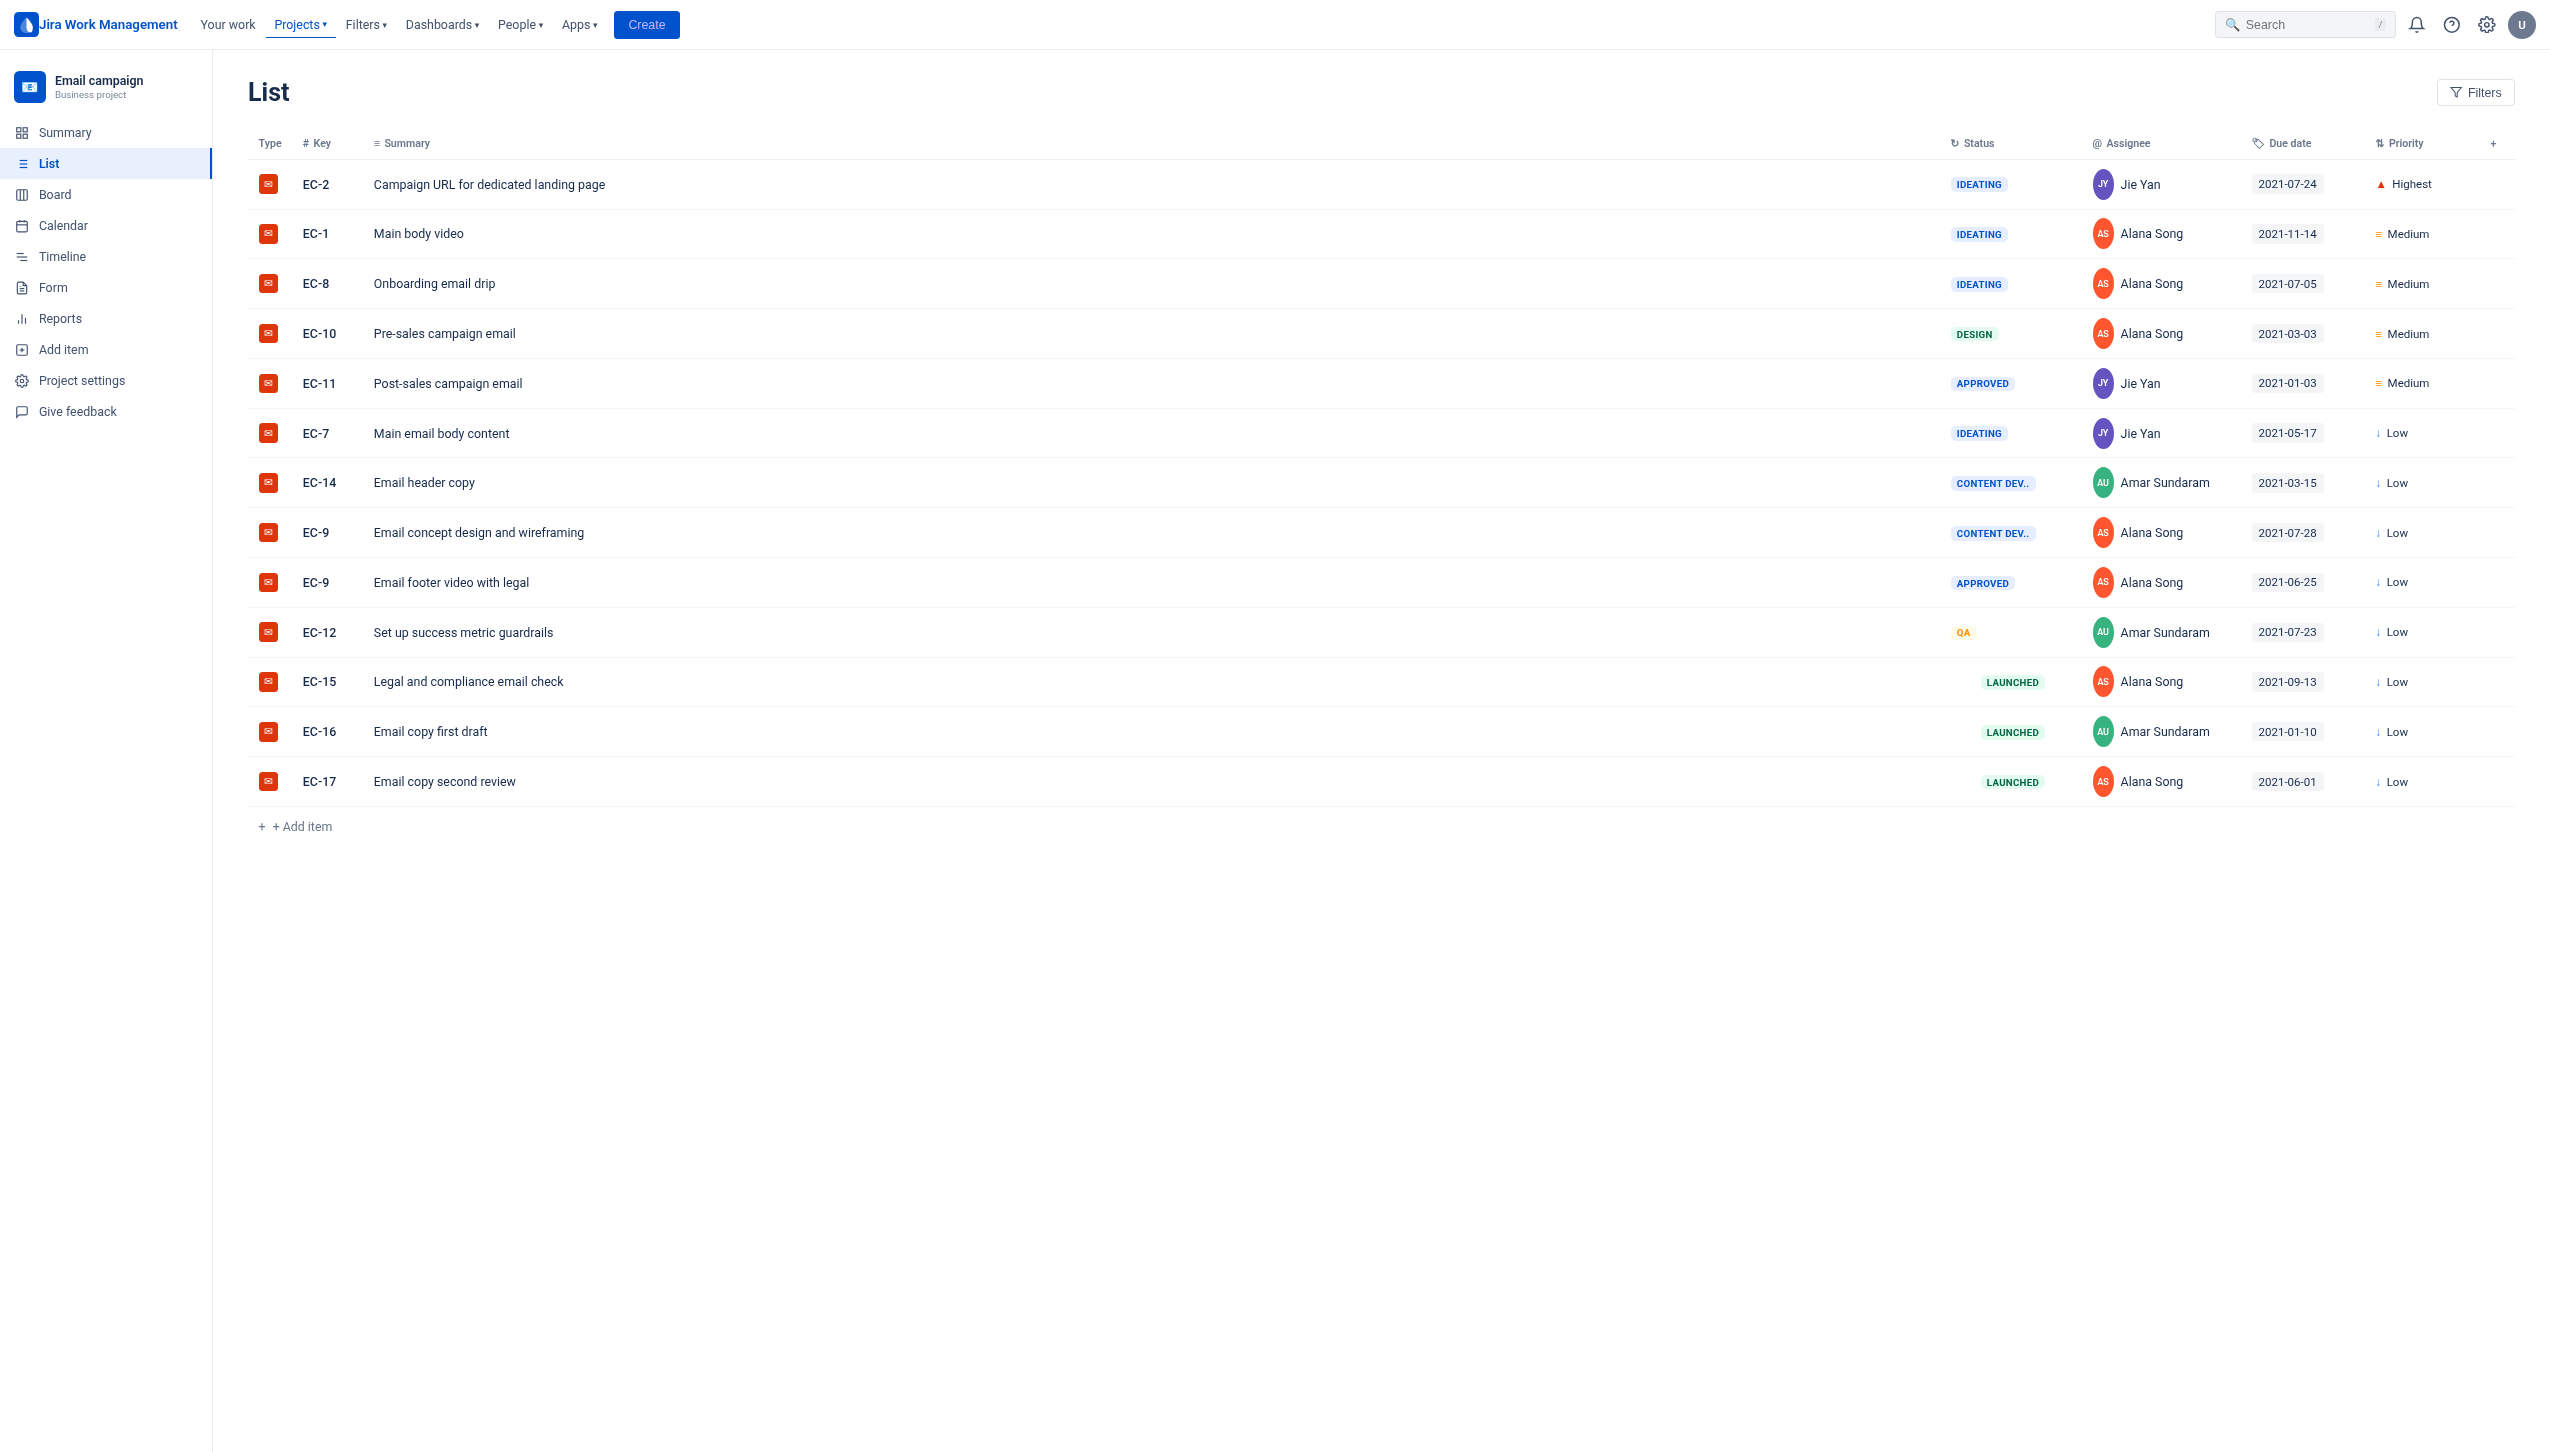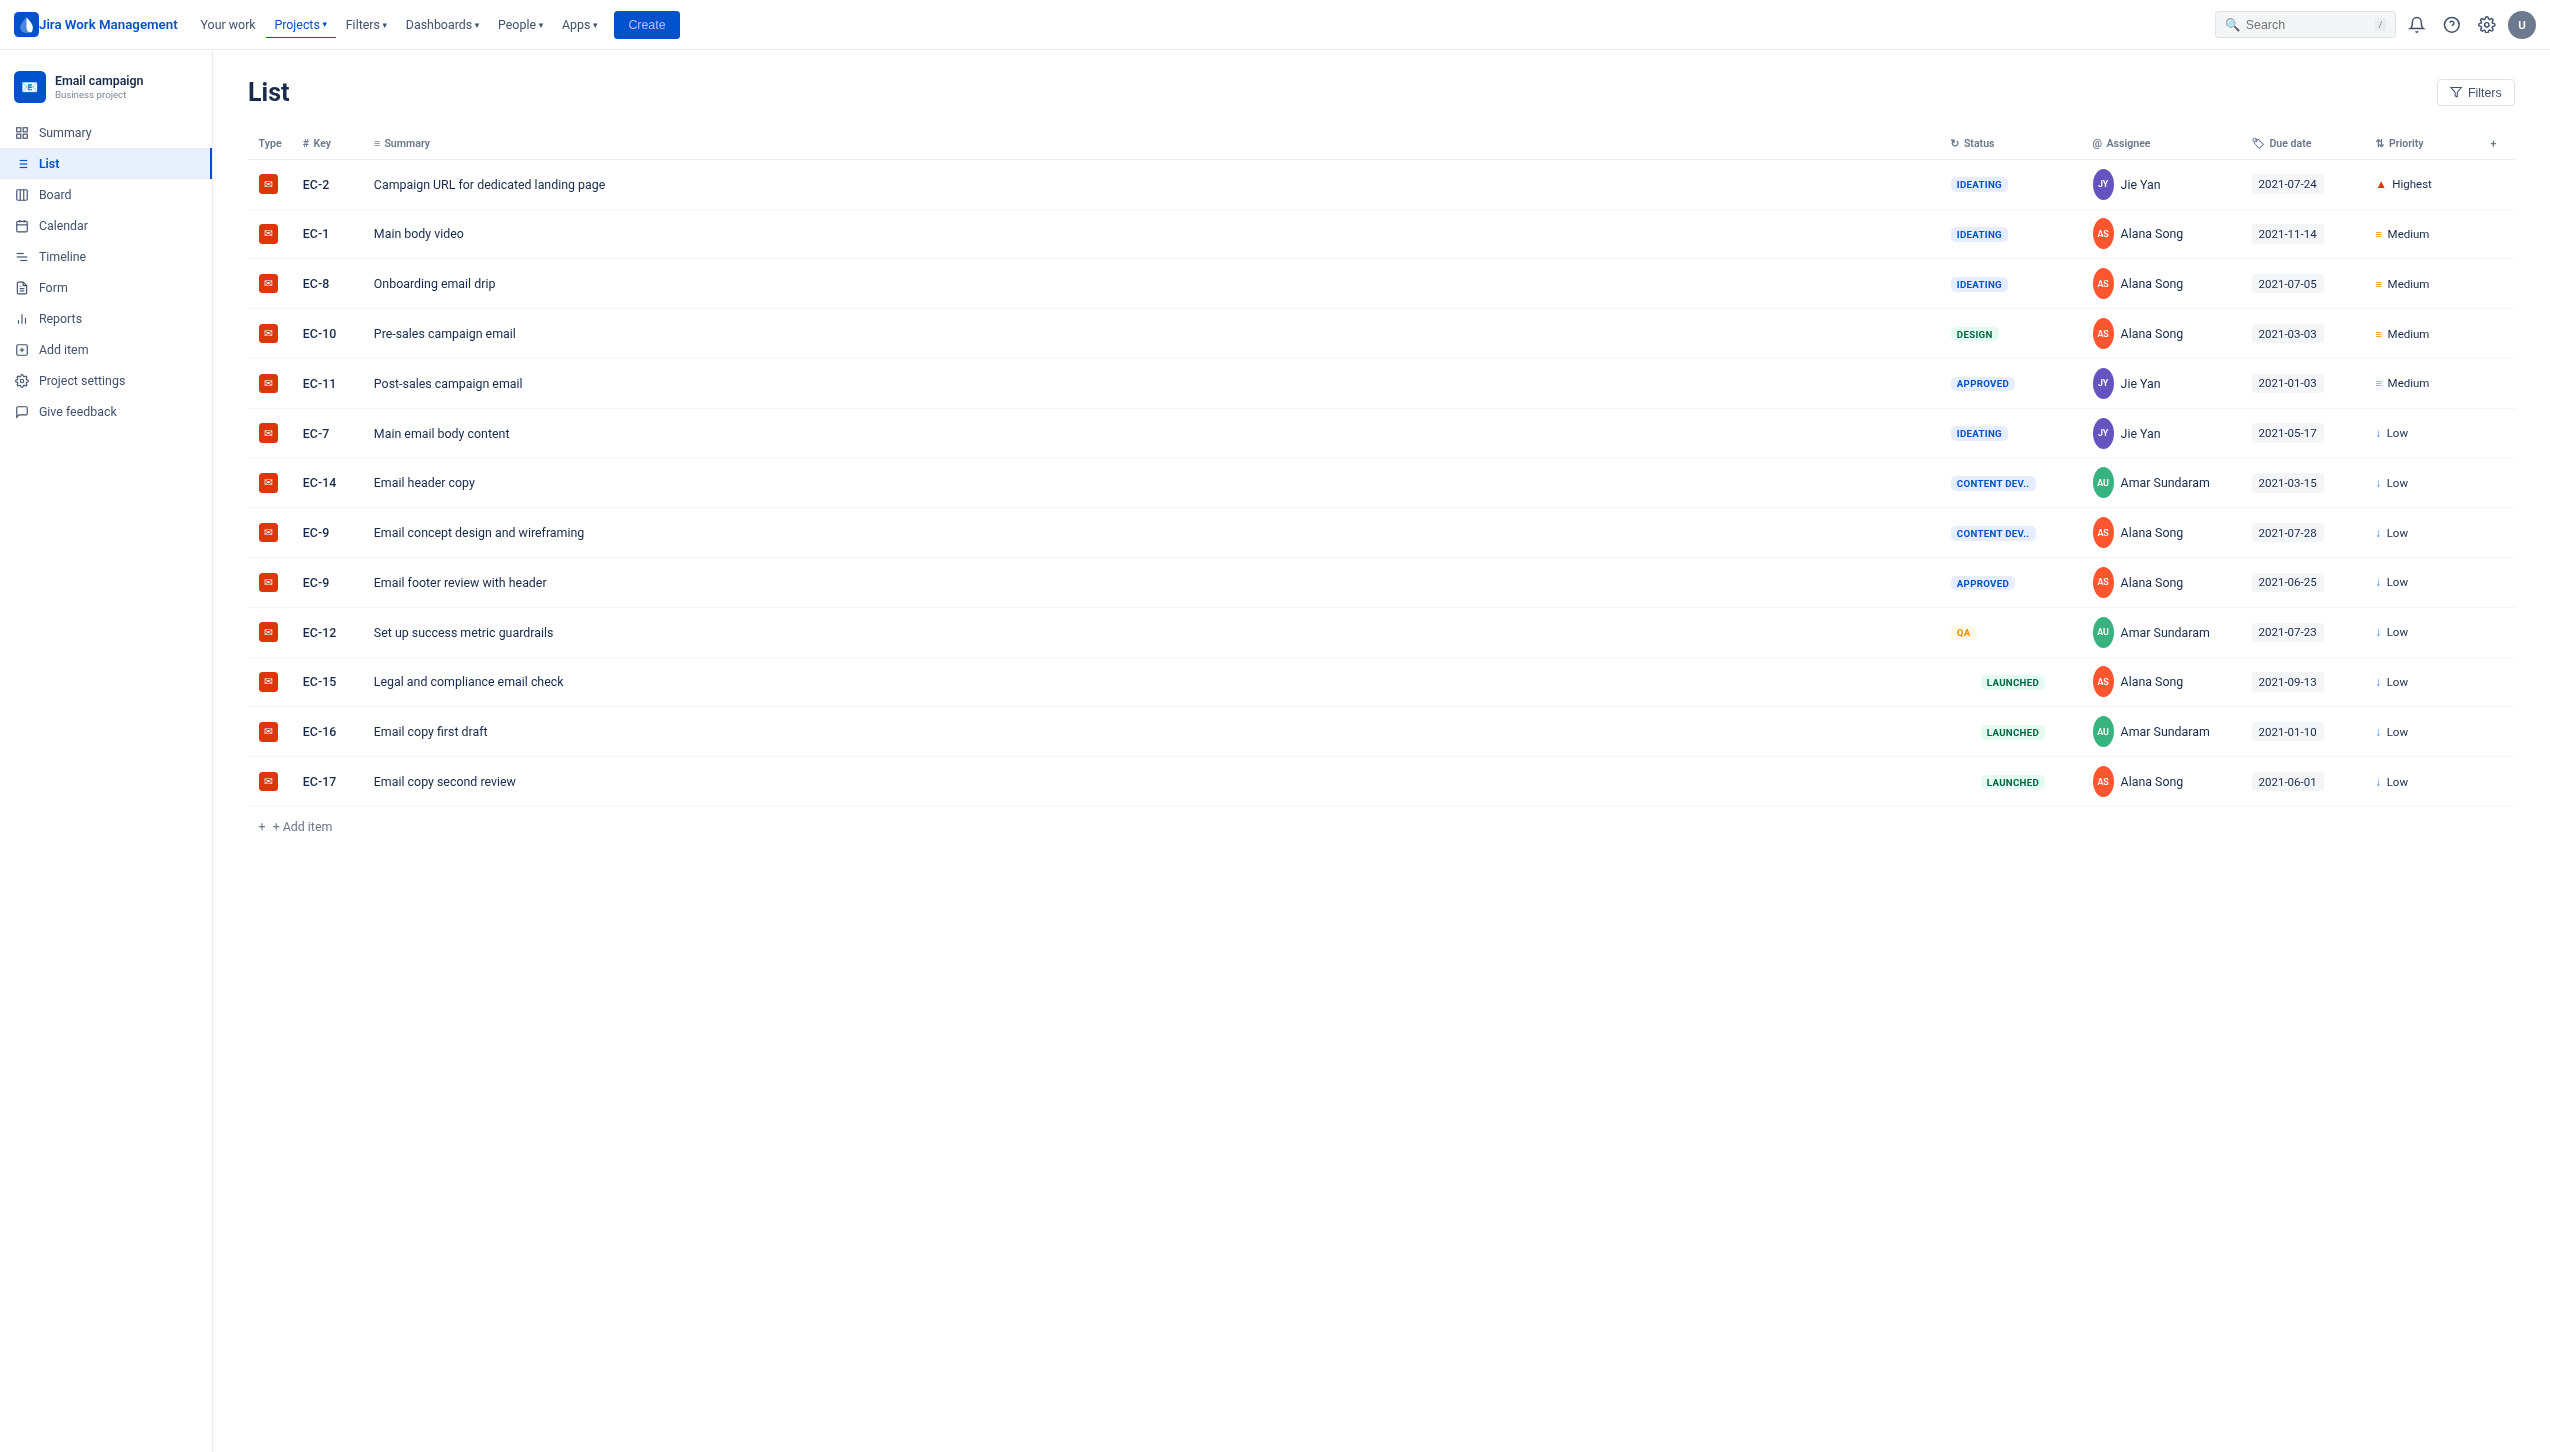--- a/index.html
+++ b/index.html
@@ -593,21 +593,21 @@
           <span style="color:#2684ff;font-size:11.5px">↓</span>
           <span>Low</span>
         </div>
       </td>
     </tr>
           <tr>
       <td>
         <div class="type-icon">✉</div>
       </td>
       <td class="key-cell">EC-9</td>
-      <td>Email footer review with header</td>
+      <td>Email footer video with legal</td>
       <td>
         <span class="status-badge status-approved">APPROVED</span>
       </td>
       <td>
         <div class="assignee-cell">
           <div class="assignee-avatar" style="background:#ff5630">AS</div>
           <span>Alana Song</span>
         </div>
       </td>
       <td>

